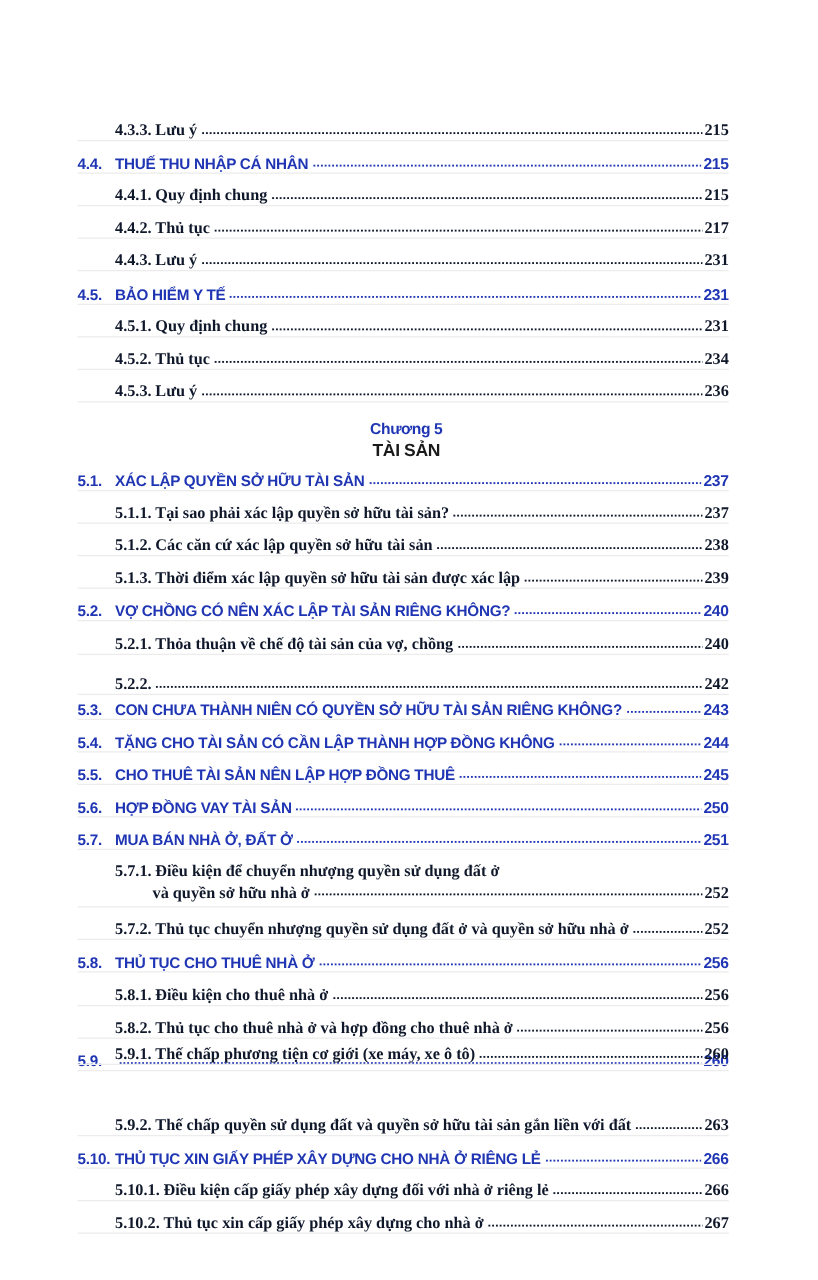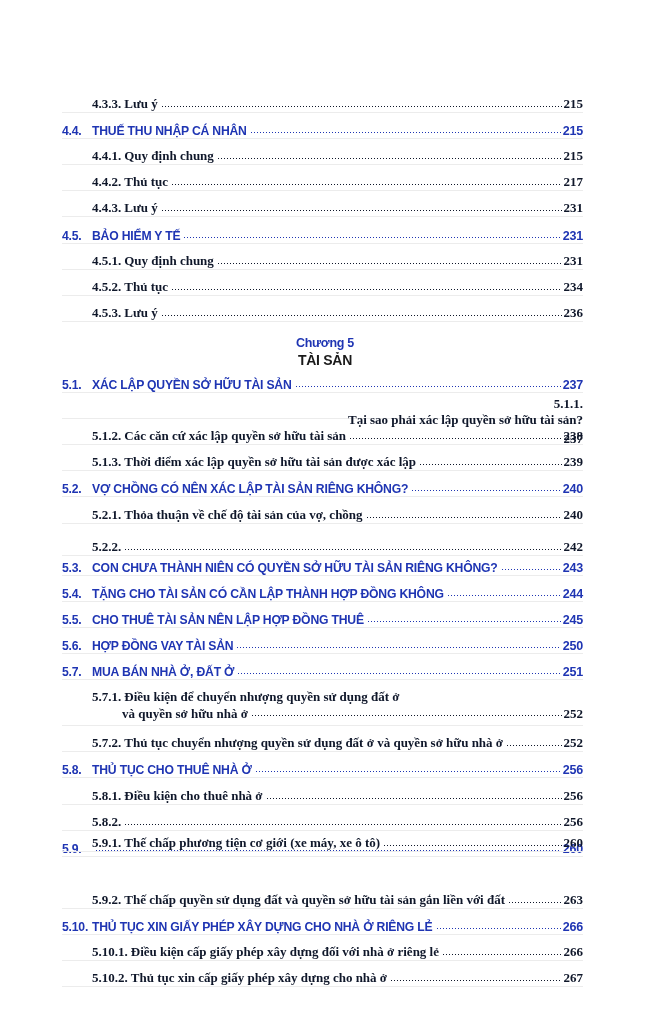--- a/index.html
+++ b/index.html
@@ -118,21 +118,21 @@
       <span class="title">Lưu ý</span>
       <span class="dots"></span>
       <span class="page">236</span>
     </div>
     <div class="row sec" style="top: 370px;">
       <span class="num">5.1.</span>
       <span class="title">XÁC LẬP QUYỀN SỞ HỮU TÀI SẢN</span>
       <span class="dots"></span>
       <span class="page">237</span>
     </div>
-    <div class="row sub" style="top: 396.1px; flex-direction: column;">
+    <div class="row sub" style="top: 396.1px;">
       <span class="num">5.1.1.</span>
       <span class="title">Tại sao phải xác lập quyền sở hữu tài sản?</span>
       <span class="dots"></span>
       <span class="page">237</span>
     </div>
     <div class="row sub" style="top: 422.2px;">
       <span class="num">5.1.2.</span>
       <span class="title">Các căn cứ xác lập quyền sở hữu tài sản</span>
       <span class="dots"></span>
       <span class="page">238</span>
@@ -213,20 +213,21 @@
       <span class="page">256</span>
     </div>
     <div class="row sub" style="top: 781.5px;">
       <span class="num">5.8.1.</span>
       <span class="title">Điều kiện cho thuê nhà ở</span>
       <span class="dots"></span>
       <span class="page">256</span>
     </div>
     <div class="row sub" style="top: 807.6px;">
       <span class="num">5.8.2.</span>
+      <span class="title">Thủ tục cho thuê nhà ở và hợp đồng cho thuê nhà ở</span>
       <span class="dots"></span>
       <span class="page">256</span>
     </div>
     <div class="row sec" style="top: 833.7px;">
       <span class="num">5.9.</span>
       <span class="dots"></span>
       <span class="page">260</span>
     </div>
     <div class="row sub" style="top: 829px;">
       <span class="num">5.9.1.</span>

